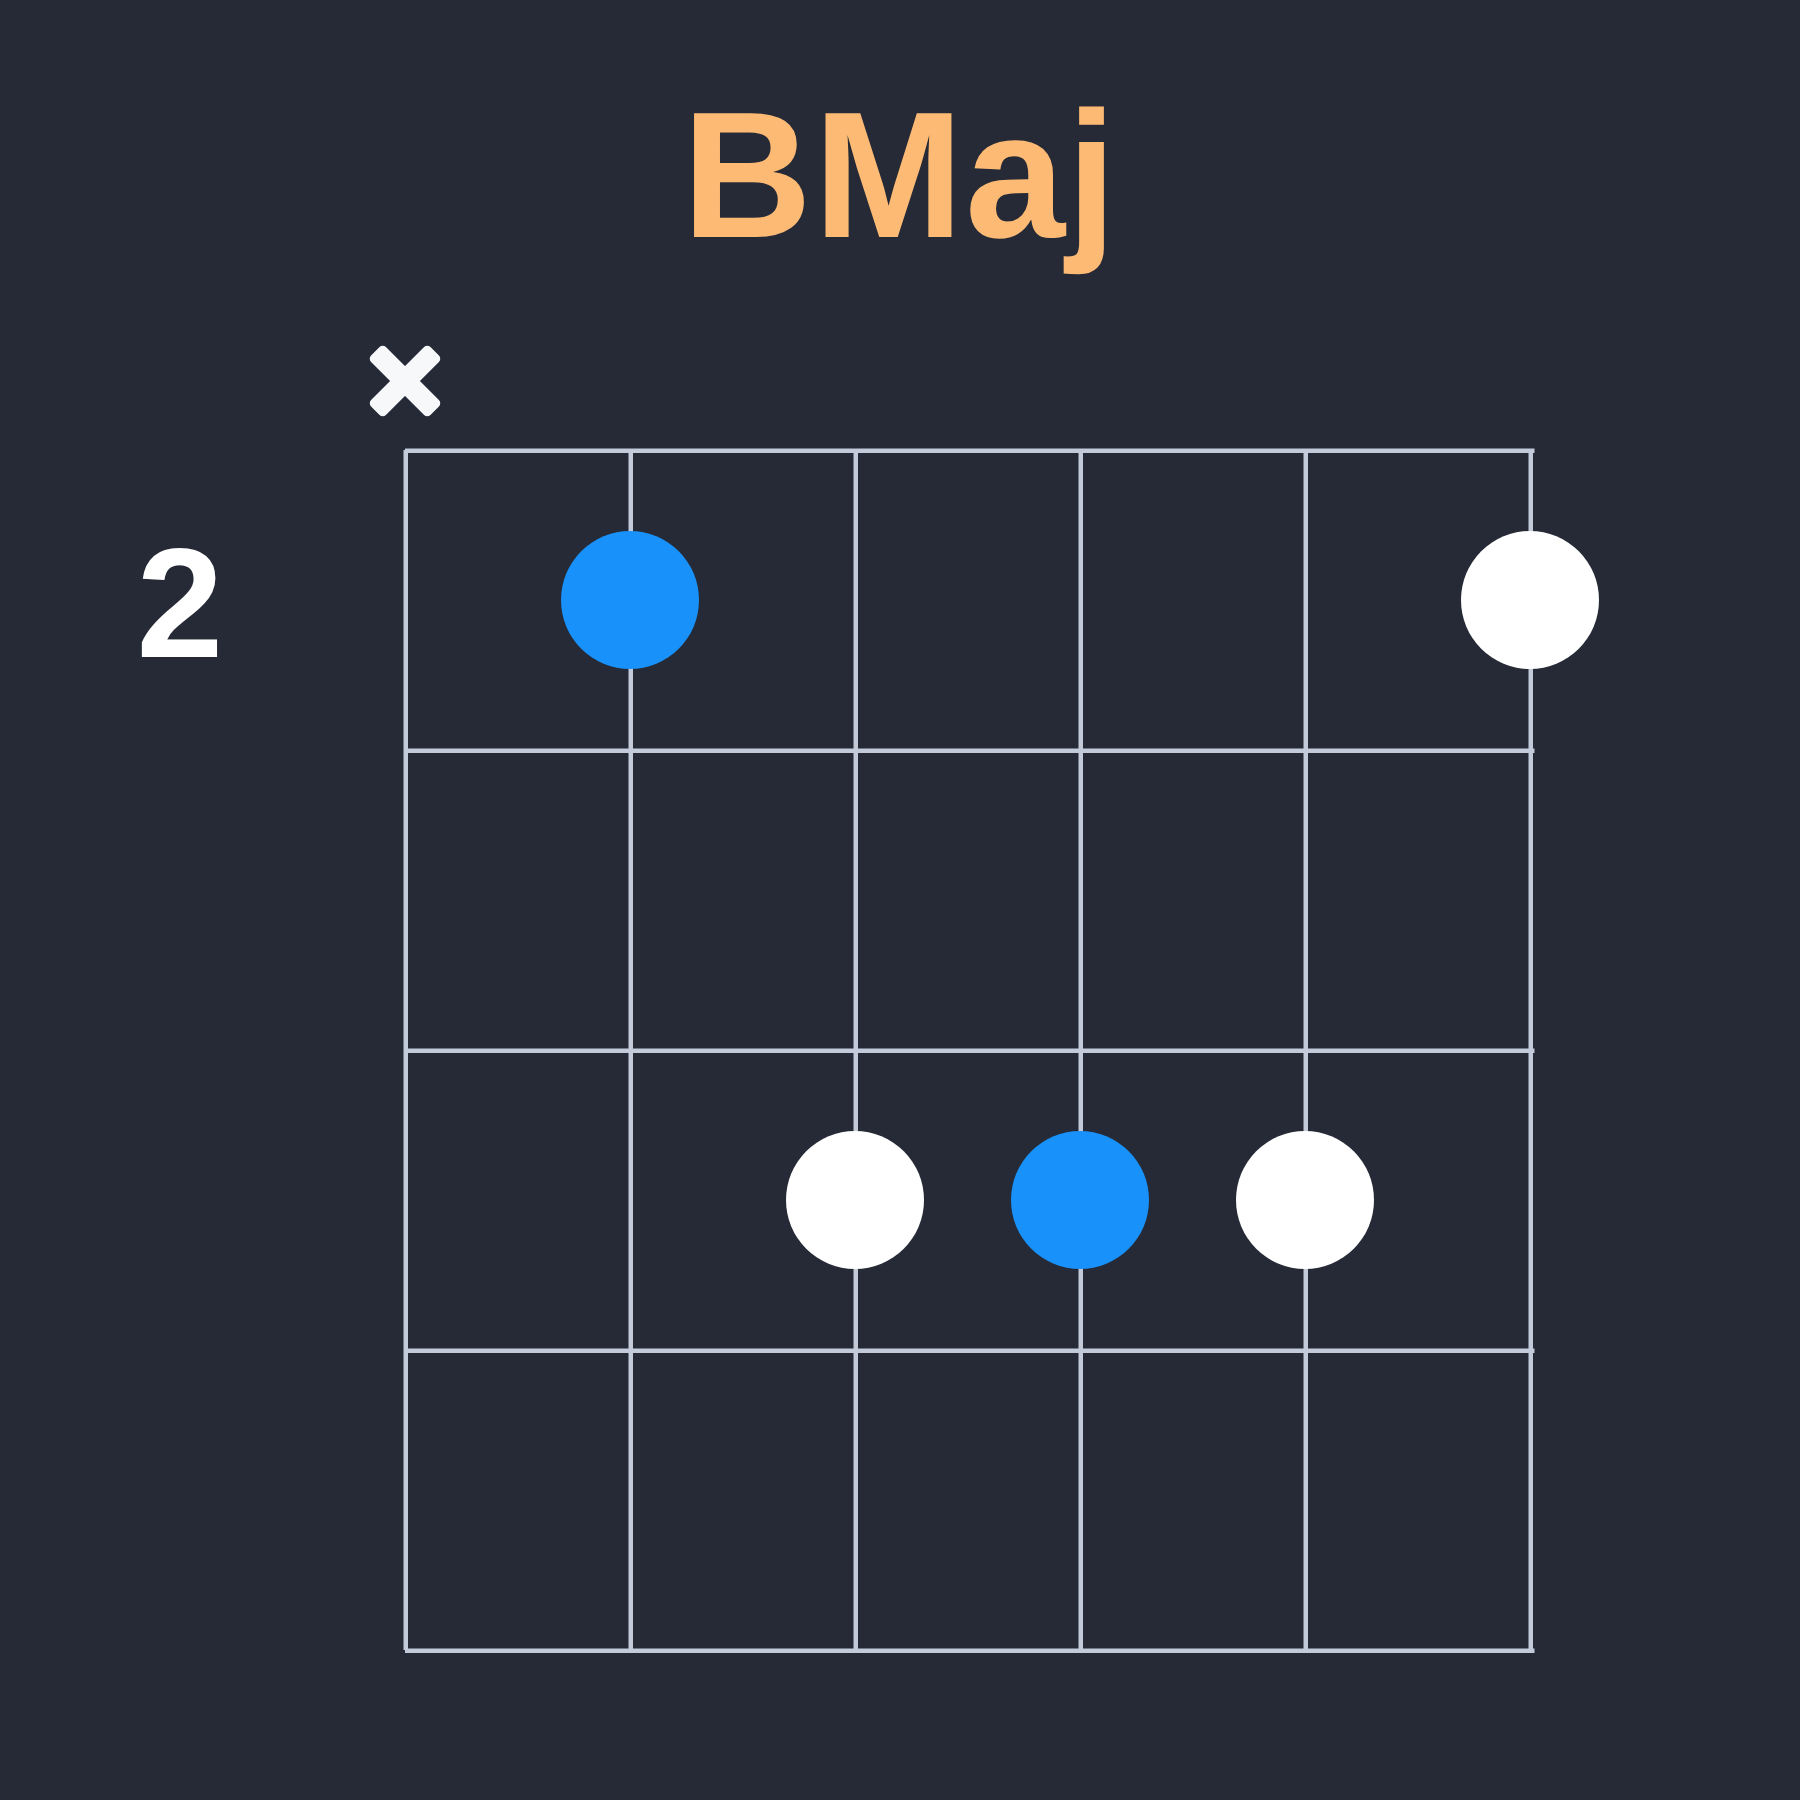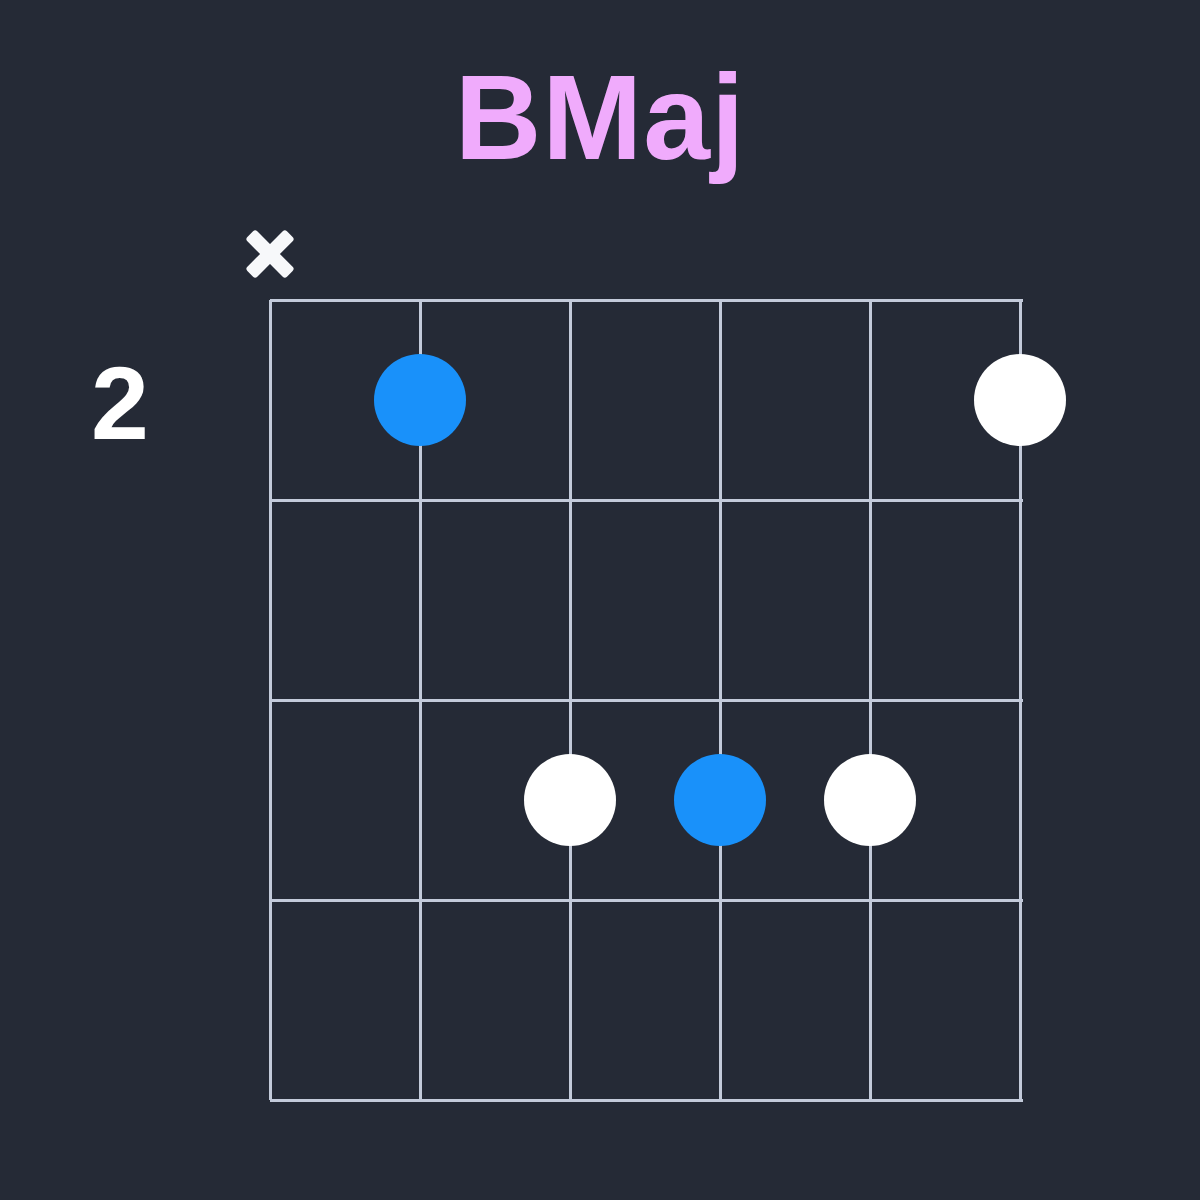--- a/index.html
+++ b/index.html
@@ -15,21 +15,21 @@
     font-family: "Liberation Sans", sans-serif;
   }
   .title {
     position: absolute;
     left: 0;
     top: 48px;
     width: 1200px;
     text-align: center;
     font-size: 120px;
     font-weight: bold;
-    color: #f0abfc;
+    color: #fdba74;
     letter-spacing: 1px;
   }
   .fret-label {
     position: absolute;
     left: 60px;
     top: 348px;
     width: 120px;
     height: 110px;
     line-height: 110px;
     text-align: center;

